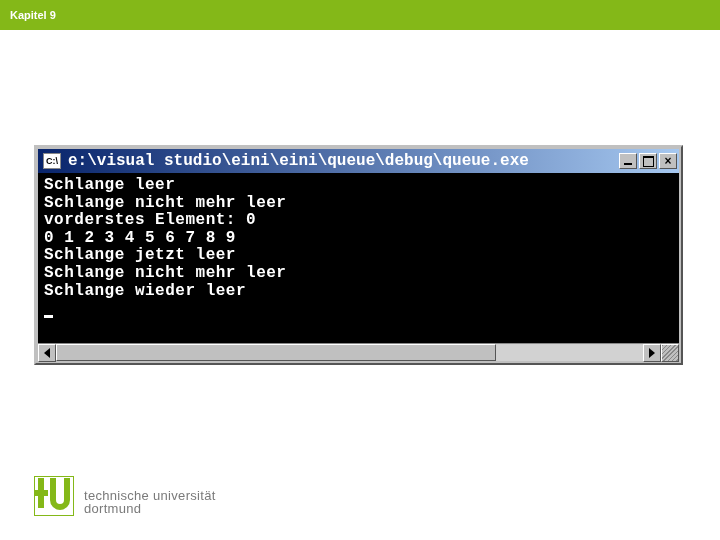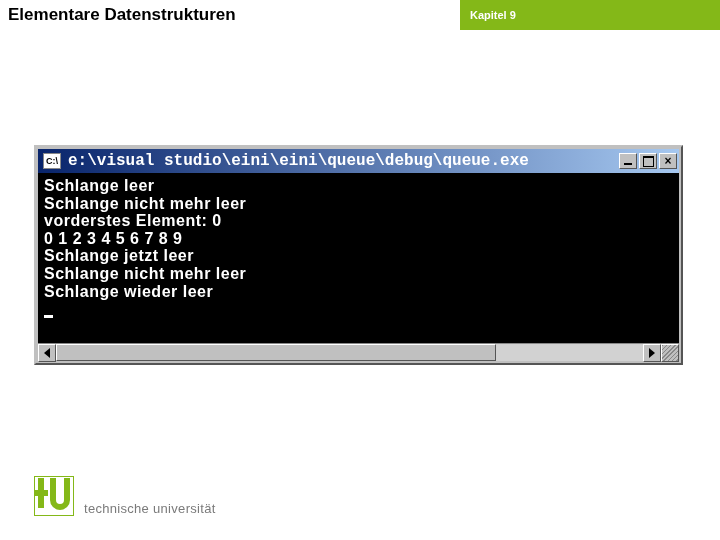--- a/index.html
+++ b/index.html
@@ -94,21 +94,21 @@
     font-size: 10px;
     font-weight: bold;
     color: #000;
   }
   .win-btn.min::after{ content:""; width:8px; height:2px; background:#000; margin-top:6px;}
   .win-btn.max::after{ content:""; width:9px; height:8px; border:1px solid #000; border-top-width:2px;}
   .win-btn.close { font-size:12px; line-height:12px;}
   .console-body {
     background: #000;
     color: #fff;
-    font-family: Liberation Sans, sans-serif;
+    font-family: Liberation Mono, monospace;
     font-size: 16px;
     font-weight: bold;
     line-height: 1.1;
     padding: 4px 6px 4px 6px;
     height: 170px;
     white-space: pre;
     letter-spacing: 0.5px;
   }
   .cursor {
     display:inline-block;
@@ -178,21 +178,20 @@
     font-size: 13px;
     line-height: 1.05;
     color: #7a7a7a;
     letter-spacing: 0.3px;
   }
 </style>
 </head>
 <body>
 
 <div class="header">
-  <div class="header-left">Elementare Datenstrukturen</div>
   <div class="header-right">Kapitel 9</div>
 </div>
 
 <div class="console-window">
   <div class="titlebar">
     <div class="titlebar-icon">C:\</div>
     <div class="titlebar-text">e:\visual studio\eini\eini\queue\debug\queue.exe</div>
     <div class="win-btn min"></div>
     <div class="win-btn max"></div>
     <div class="win-btn close">×</div>
@@ -221,14 +220,15 @@
 
 <div class="footer">
   <svg class="tu-logo" viewBox="0 0 40 40">
     <rect x="0" y="0" width="40" height="40" fill="none" stroke="#84b818" stroke-width="2"></rect>
     <rect x="4" y="2" width="6" height="30" fill="#84b818"></rect>
     <rect x="0" y="14" width="14" height="6" fill="#84b818"></rect>
     <path d="M16 2 v22 a10 10 0 0 0 20 0 v-22 h-6 v22 a4 4 0 0 1 -8 0 v-22 z" fill="#84b818"></path>
   </svg>
   <div class="tu-text">
     <div>technische universität</div>
+    <div>dortmund</div>
   </div>
 </div>
 
 </body></html>

